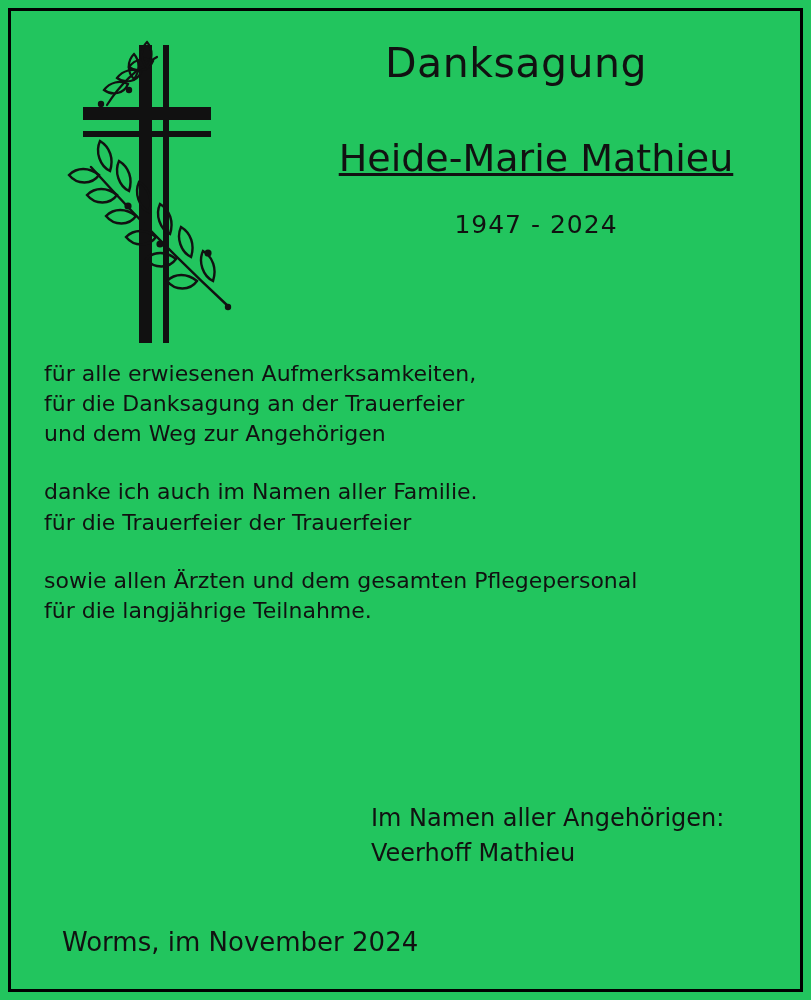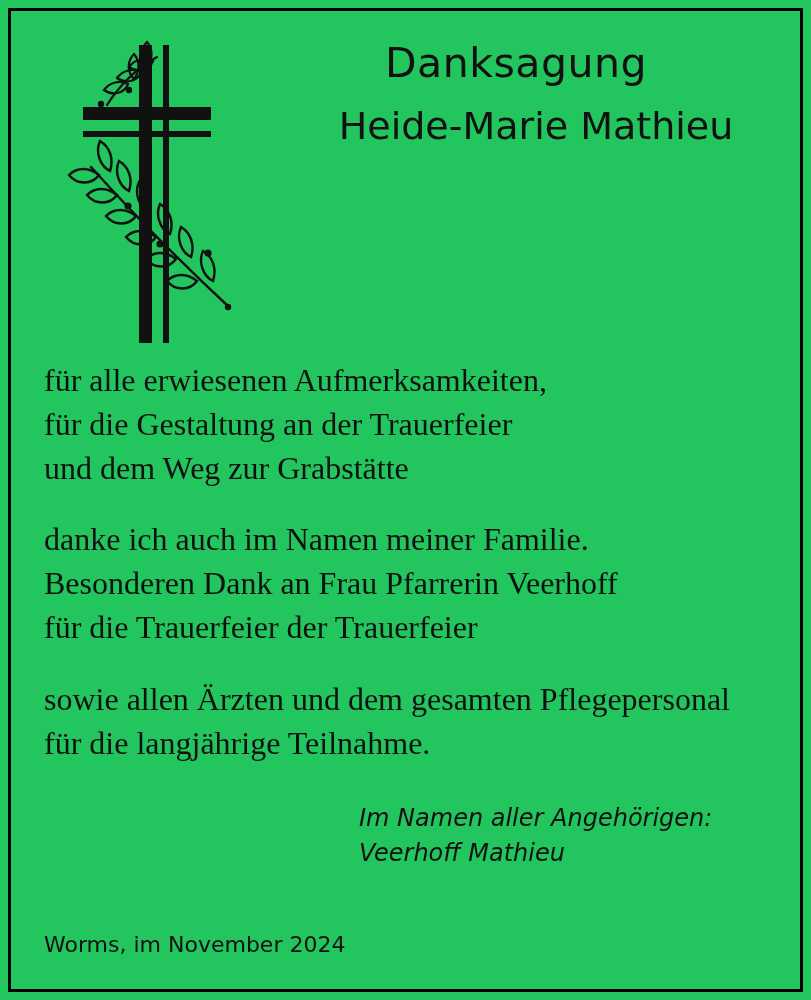--- a/index.html
+++ b/index.html
@@ -57,74 +57,73 @@
     text-align: center;
   }
   .title {
     font-size: 41px;
     color: #111111;
     letter-spacing: 0.5px;
     line-height: 1.1;
     font-weight: 400;
   }
   .deceased-name {
-    margin-top: 20px;
+    margin-top: 52px;
     font-size: 38px;
     color: #111111;
     line-height: 1.1;
     font-weight: 400;
     padding-left: 40px;
+    text-decoration: underline;
   }
   .life-dates {
     margin-top: 30px;
     font-size: 25px;
     color: #111111;
     letter-spacing: 1px;
     padding-left: 40px;
   }
 
   
   .body-text {
     position: absolute;
     left: 33px;
     top: 348px;
     width: 740px;
   }
   .para {
-    font-size: 32px;
+    font-size: 22px;
     line-height: 1.37;
     color: #111111;
     margin: 0 0 28px 0;
-    font-family: Liberation Serif, serif;
   }
   .para:last-child { margin-bottom: 4px; }
   .para .line { display: block; white-space: pre; }
 
   
   .signature {
     position: absolute;
-    left: 348px;
+    left: 360px;
     top: 790px;
     width: 420px;
-    font-style: italic;
   }
   .signature .line {
     display: block;
     font-size: 24px;
     line-height: 1.45;
     color: #111111;
     white-space: pre;
   }
 
   
   .footer {
     position: absolute;
-    left: 33px;
+    left: 51px;
     bottom: 32px;
-    font-size: 22px;
+    font-size: 26px;
     color: #111111;
   }
 </style>
 </head>
 <body>
 
 <div class="page">
   <div class="border-frame"></div>
 
   <div class="content">
@@ -171,31 +170,31 @@
           <circle cx="99" cy="205" r="3.6" fill="#111111" stroke="none"></circle>
           <circle cx="147" cy="214" r="3.6" fill="#111111" stroke="none"></circle>
           <circle cx="167" cy="268" r="3.2" fill="#111111" stroke="none"></circle>
         </g>
       </svg>
     </div>
 
     <div class="heading-block">
       <div class="title">Danksagung</div>
       <div class="deceased-name">Heide-Marie Mathieu</div>
+      <div class="life-dates">1947 - 2024</div>
     </div>
 
     <div class="body-text">
       <p class="para">
         <span class="line">für alle erwiesenen Aufmerksamkeiten,</span>
-        <span class="line">für die Gestaltung an der Trauerfeier</span>
-        <span class="line">und dem Weg zur Grabstätte</span>
+        <span class="line">für die Danksagung an der Trauerfeier</span>
+        <span class="line">und dem Weg zur Angehörigen</span>
       </p>
       <p class="para">
-        <span class="line">danke ich auch im Namen meiner Familie.</span>
-        <span class="line">Besonderen Dank an Frau Pfarrerin Veerhoff</span>
+        <span class="line">danke ich auch im Namen aller Familie.</span>
         <span class="line">für die Trauerfeier der Trauerfeier</span>
       </p>
       <p class="para">
         <span class="line">sowie allen Ärzten und dem gesamten Pflegepersonal</span>
         <span class="line">für die langjährige Teilnahme.</span>
       </p>
     </div>
 
     <div class="signature">
       <span class="line">Im Namen aller Angehörigen:</span>

